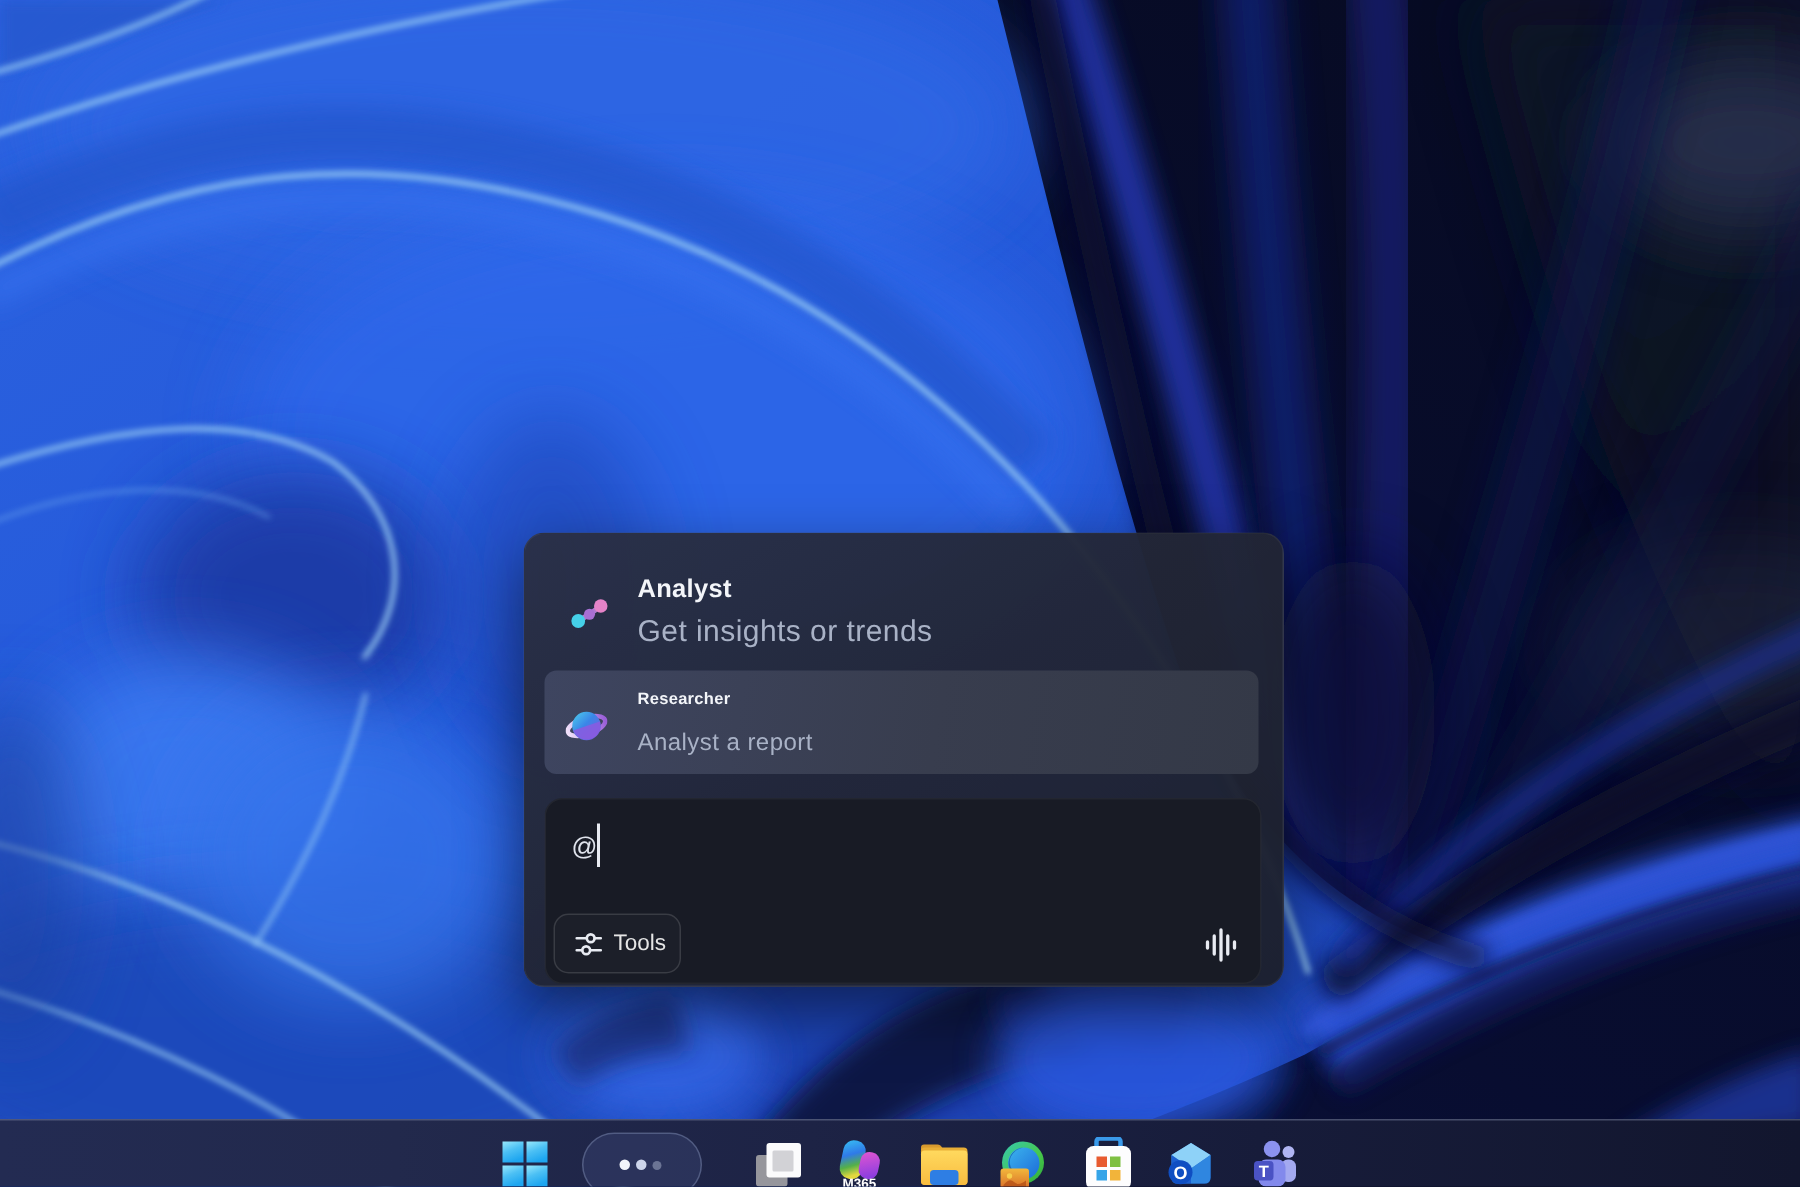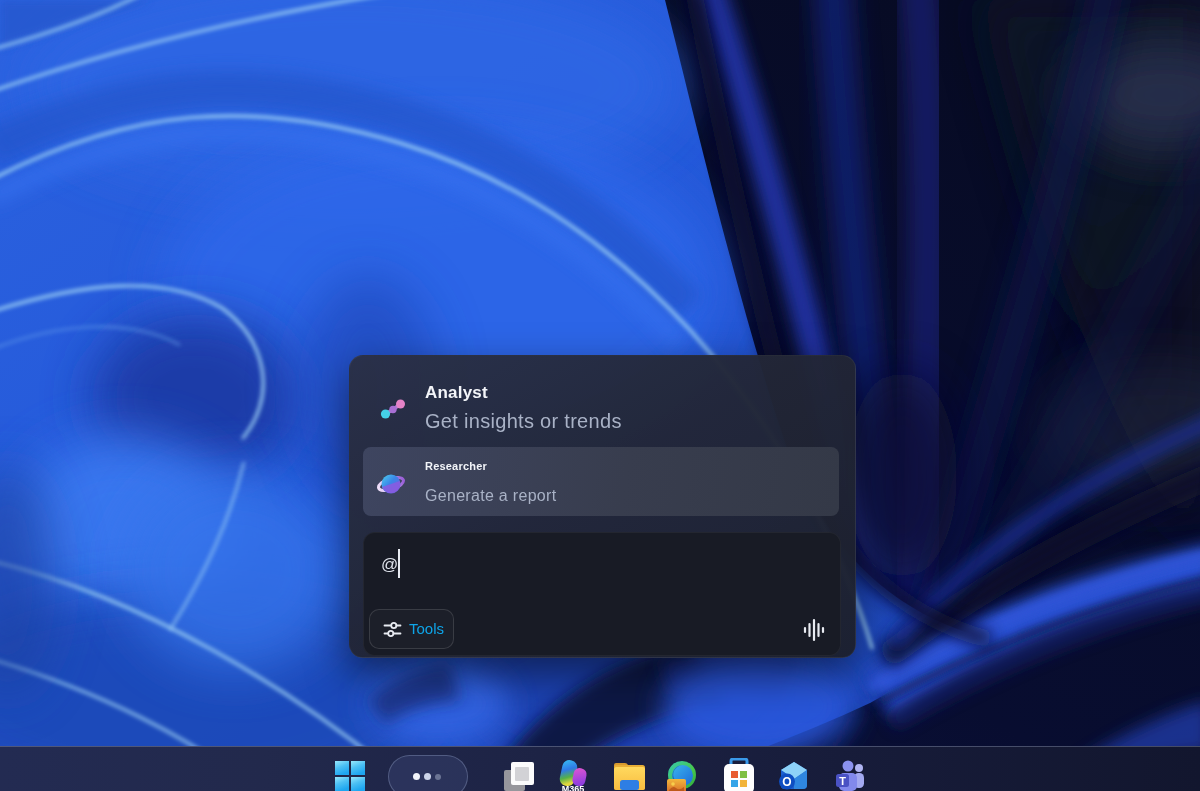--- a/index.html
+++ b/index.html
@@ -141,38 +141,38 @@
       <linearGradient id="resring" x1="0" y1="0.5" x2="1" y2="0.5">
         <stop offset="0" stop-color="#f0e0fa"></stop>
             <stop offset="1" stop-color="#9a5fd8"></stop>
       </linearGradient>
     </defs>
     <ellipse cx="14" cy="14" rx="13" ry="5.5" transform="rotate(-18 14 14)" fill="none" stroke="url(#resring)" stroke-width="3"></ellipse>
     <circle cx="14" cy="14" r="9.5" fill="url(#resg)"></circle>
     <path d="M5,17 A9.5,9.5 0 0,0 23,11 L5,17" fill="#8b5ae0" opacity="0.85"></path>
   </svg>
   <div style="position:absolute;left:75px;top:104px;font-size:11px;font-weight:700;color:#f3f5f9;letter-spacing:0.2px;">Researcher</div>
-  <div style="position:absolute;left:75px;top:131px;font-size:16px;letter-spacing:0.3px;color:#a9b2c6;">Generate a report</div>
+  <div style="position:absolute;left:75px;top:131px;font-size:16px;letter-spacing:0.3px;color:#a9b2c6;">Analyst a report</div>
 
   <div style="position:absolute;left:13px;top:176px;width:478px;height:124px;border-radius:12px;
     background:#181b25;border:1px solid rgba(255,255,255,0.05);box-sizing:border-box;">
     <div style="position:absolute;left:17px;top:22px;font-size:17px;color:#dfe3ec;">@</div>
     <div style="position:absolute;left:34px;top:16px;width:1.5px;height:29px;background:#e8ebf2;"></div>
 
     <div style="position:absolute;left:5px;top:76px;width:85px;height:40px;border-radius:10px;
       border:1px solid rgba(255,255,255,0.13);background:rgba(255,255,255,0.02);box-sizing:border-box;">
       <svg style="position:absolute;left:13px;top:10px;" width="19" height="19" viewBox="0 0 19 19">
         <g stroke="#e8ebf2" stroke-width="1.8" stroke-linecap="round" fill="none">
           <path d="M1.5,5.5 L8,5.5 M13.5,5.5 L17.5,5.5"></path>
           <path d="M1.5,13.5 L5,13.5 M10.5,13.5 L17.5,13.5"></path>
         </g>
         <circle cx="10.8" cy="5.5" r="2.6" stroke="#e8ebf2" stroke-width="1.8" fill="none"></circle>
         <circle cx="7.8" cy="13.5" r="2.6" stroke="#e8ebf2" stroke-width="1.8" fill="none"></circle>
       </svg>
-      <div style="position:absolute;left:39px;top:10px;font-size:15px;color:#0ea5e9;">Tools</div>
+      <div style="position:absolute;left:39px;top:10px;font-size:15px;color:#e5e5e5;">Tools</div>
     </div>
 
     <svg style="position:absolute;left:438px;top:84px;" width="24" height="26" viewBox="0 0 24 26">
       <g stroke="#e8ebf2" stroke-width="2.2" stroke-linecap="round">
         <line x1="3" y1="11" x2="3" y2="15"></line>
         <line x1="7.5" y1="7" x2="7.5" y2="19"></line>
         <line x1="12" y1="3" x2="12" y2="23"></line>
         <line x1="16.5" y1="7" x2="16.5" y2="19"></line>
         <line x1="21" y1="11" x2="21" y2="15"></line>
       </g>

